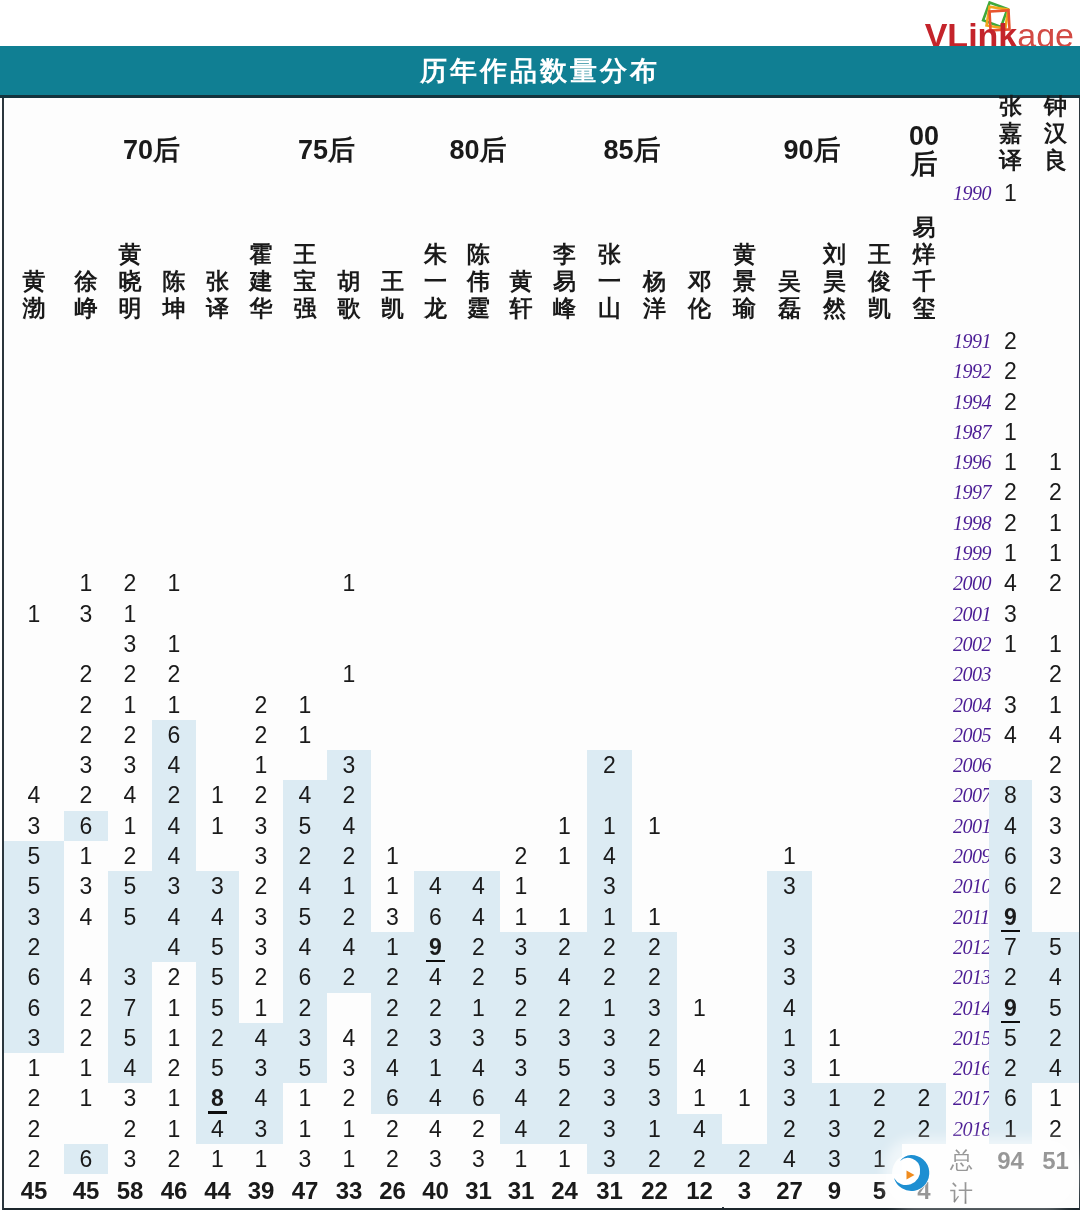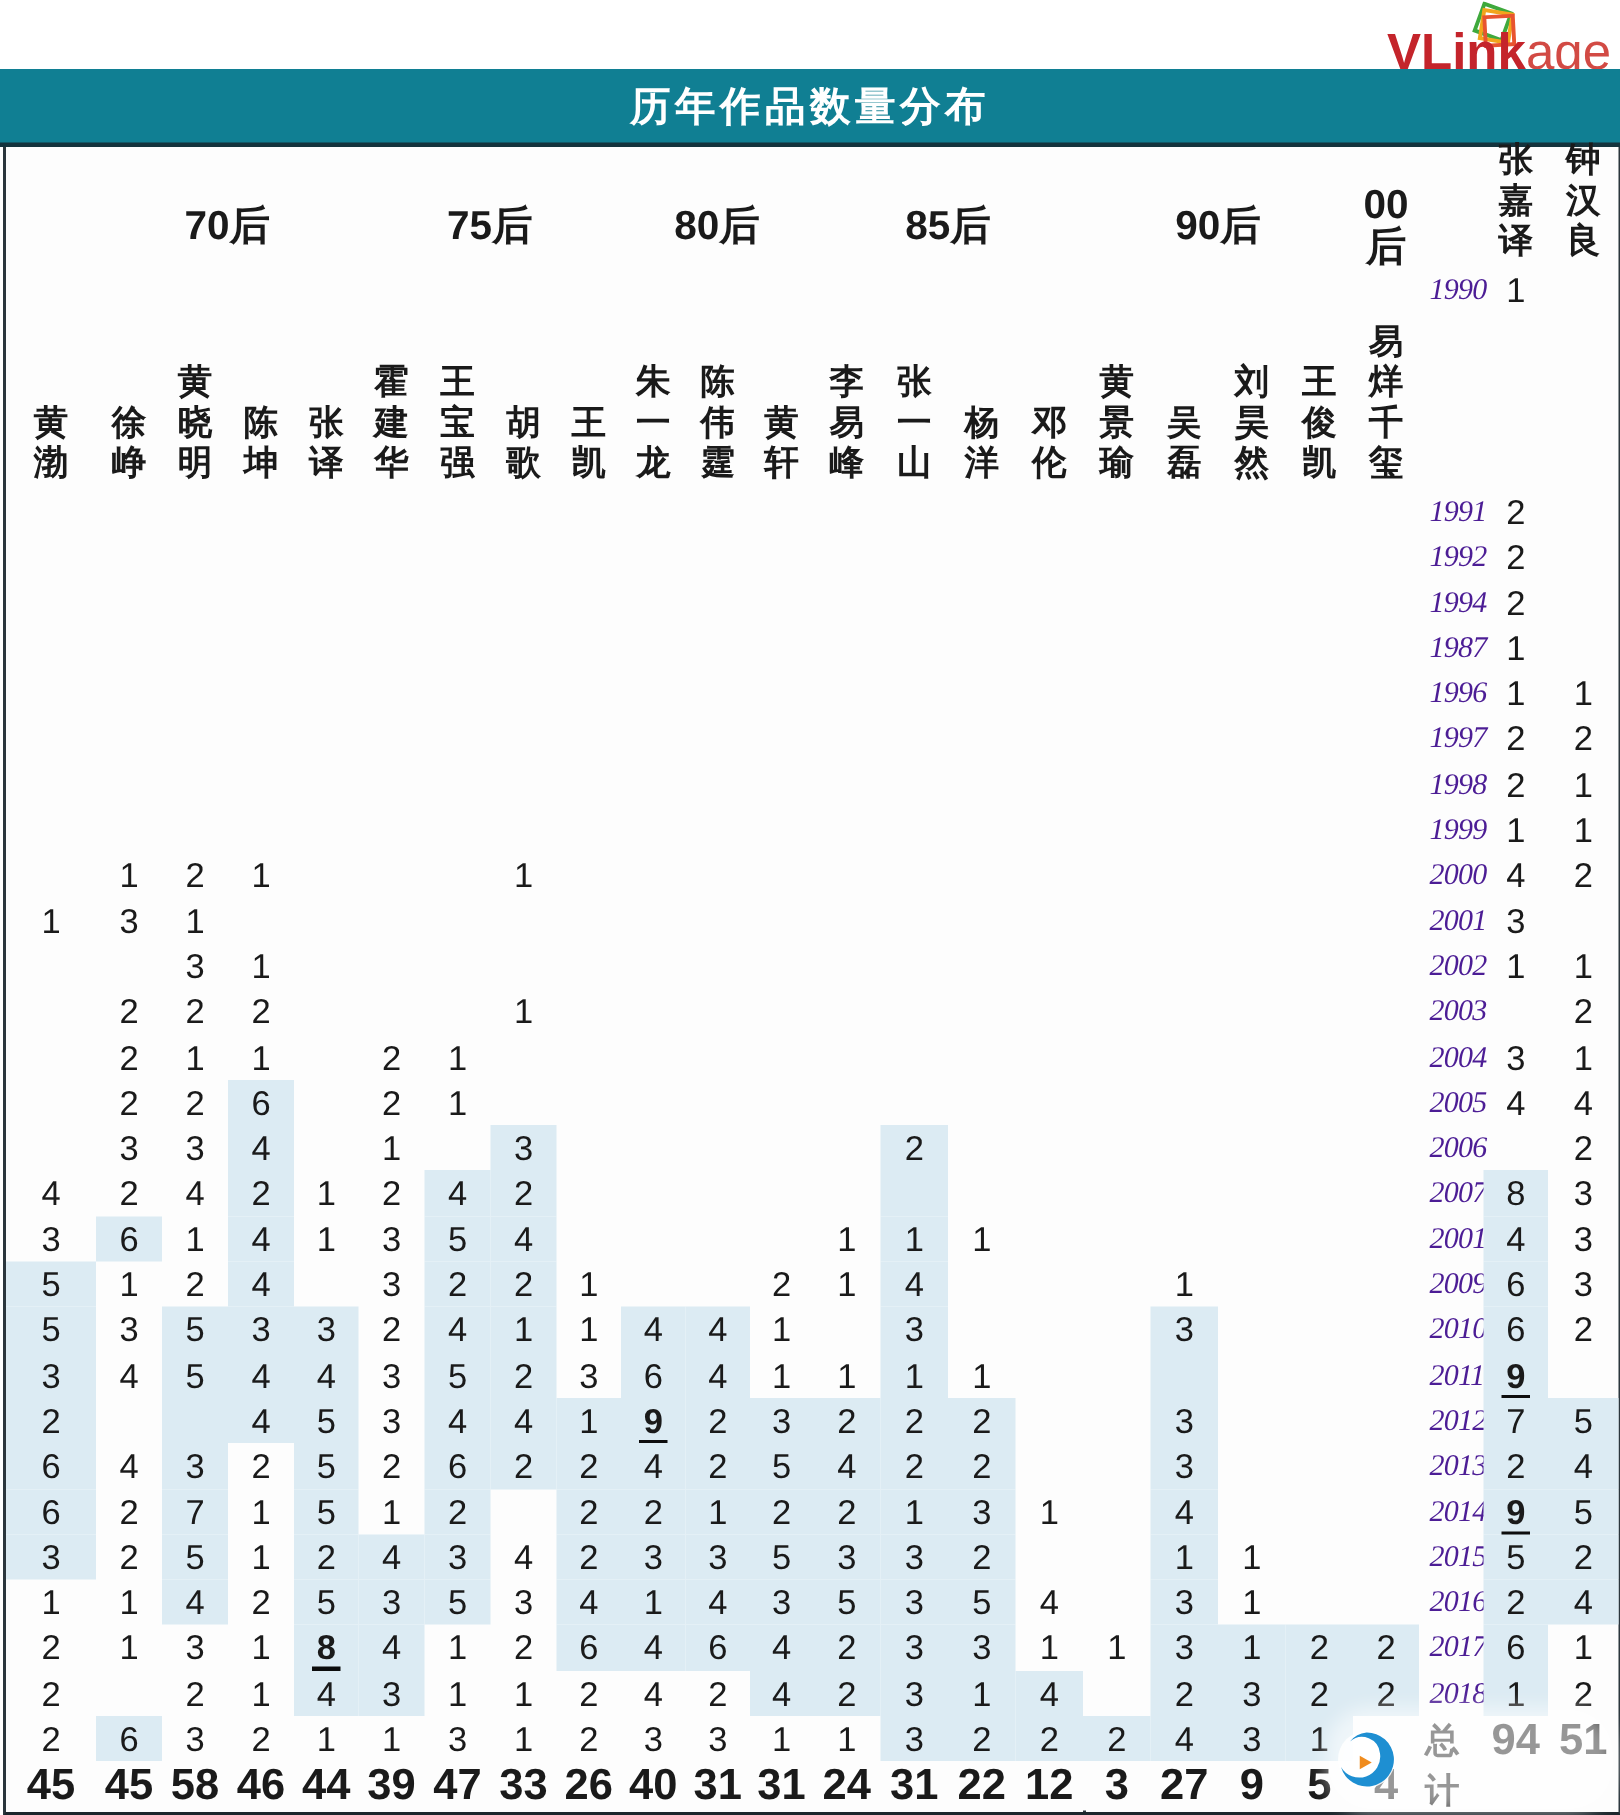--- a/index.html
+++ b/index.html
@@ -25,22 +25,22 @@
                font-size:27px;line-height:1.05;text-align:center;padding-top:24px;}
   .name-cell{display:flex;align-items:flex-end;justify-content:center;font-size:23px;
              font-weight:600;line-height:27px;white-space:pre-line;text-align:center;
              padding-bottom:4px;}
   .year-label{font-style:italic;font-size:20px;line-height:30px;padding-left:7px;color:#4c1d95;
               letter-spacing:-0.5px;font-family:Liberation Serif, serif;}
   .val{font-size:23px;line-height:30px;text-align:center;}
   .val.hl{background:var(--hl);}
   .peak{font-weight:bold;border-bottom:3px solid #0d0d0d;padding:0 3px 0 3px;line-height:26px;
         display:inline-block;}
-  .total-label{font-weight:bold;font-size:23px;line-height:33px;padding-left:4px;}
-  .total-val{font-weight:bold;font-size:29px;line-height:33px;text-align:center;}
+  .total-label{font-weight:normal;font-size:23px;line-height:33px;padding-left:4px;}
+  .total-val{font-weight:bold;font-size:24px;line-height:33px;text-align:center;}
   .vline{position:absolute;top:0;width:2px;height:100%;background:#2b363d;}
   
   #watermark{position:absolute;left:888px;top:1142px;width:185px;height:62px;display:flex;
              align-items:center;z-index:5;}
   #wm-halo{position:absolute;inset:-4px;background:rgba(255,255,255,0.55);border-radius:30px;
            filter:blur(6px);}
   #watermark .wm-text{position:relative;color:var(--wm-blue);font-size:33px;font-weight:bold;
            letter-spacing:1px;text-shadow:0 0 6px #fff,0 0 10px #fff,0 0 14px #fff;}
   #watermark svg{position:relative;margin-right:2px;}
 </style>

